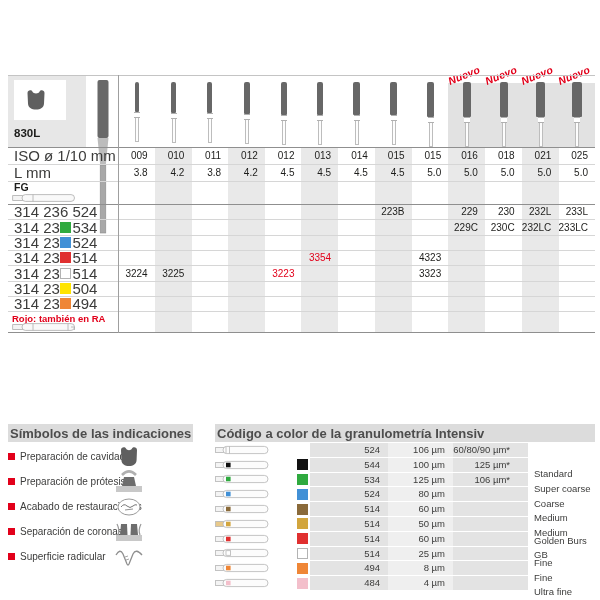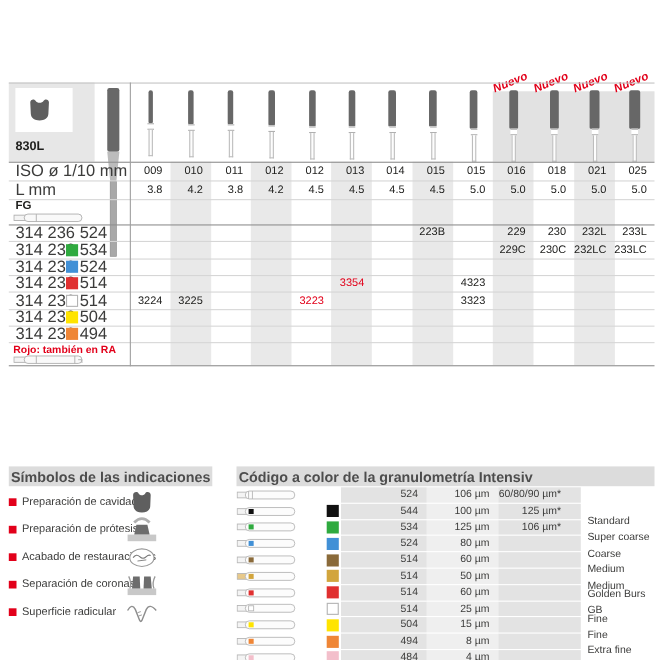--- a/index.html
+++ b/index.html
@@ -491,34 +491,20 @@
               <rect x="11" y="2.7" width="4.6" height="4.6" fill="#fff" stroke="#b5b5b5" stroke-width="0.8"></rect>
             </svg>
           <i class="c-chip lchip-white"></i>
         </div>
         <div class="c-code">514</div>
         <div class="c-grain">25 µm</div>
         <div class="c-alt"></div>
         <div class="c-name">Fine</div>
       </div>
 
-      <div class="leg-row">
-        <div class="c-bur">
-          <svg width="54" height="10" viewBox="0 0 54 10">
-              <rect x="0.6" y="2.4" width="9" height="5.2" fill="#f4f4f4" stroke="#b5b5b5" stroke-width="0.8"></rect>
-              <rect x="8" y="1.4" width="45" height="7.2" rx="3.6" fill="#fcfcfc" stroke="#b5b5b5" stroke-width="0.8"></rect>
-              <rect x="11" y="2.7" width="4.6" height="4.6" fill="#ffe400"></rect>
-            </svg>
-          <i class="c-chip lchip-yellow"></i>
-        </div>
-        <div class="c-code">504</div>
-        <div class="c-grain">15 µm</div>
-        <div class="c-alt"></div>
-        <div class="c-name">Extra fine</div>
-      </div>
 
       <div class="leg-row">
         <div class="c-bur">
           <svg width="54" height="10" viewBox="0 0 54 10">
               <rect x="0.6" y="2.4" width="9" height="5.2" fill="#f4f4f4" stroke="#b5b5b5" stroke-width="0.8"></rect>
               <rect x="8" y="1.4" width="45" height="7.2" rx="3.6" fill="#fcfcfc" stroke="#b5b5b5" stroke-width="0.8"></rect>
               <rect x="11" y="2.7" width="4.6" height="4.6" fill="#ef8636"></rect>
             </svg>
           <i class="c-chip lchip-orange"></i>
         </div>

